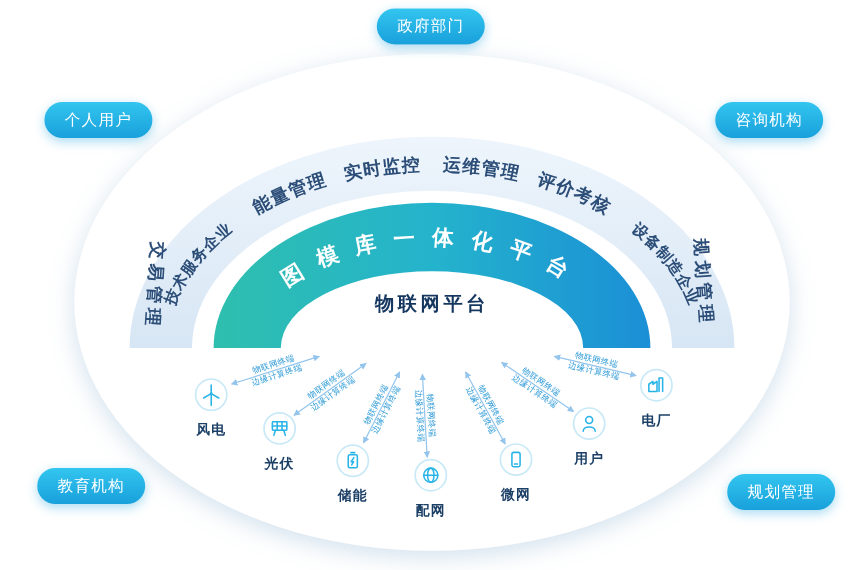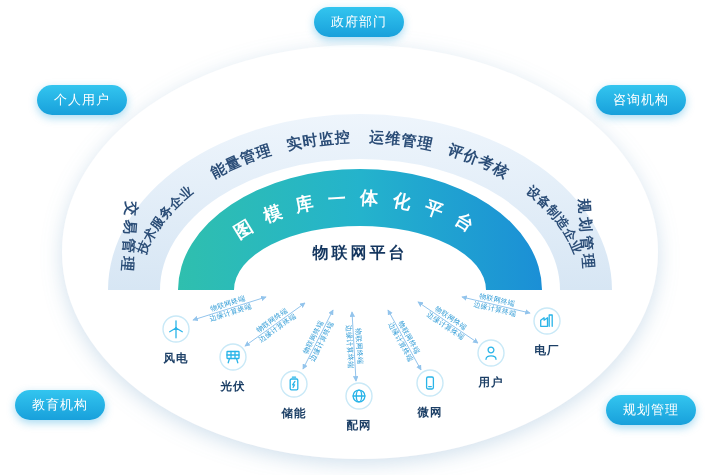--- a/index.html
+++ b/index.html
@@ -24,21 +24,21 @@
     padding:6px 17px;
     border-radius:16px;
     box-shadow:0 3px 9px rgba(26,160,220,.38);
     white-space:nowrap;
   }
   .pill.small{font-size:12px;padding:5px 14px;}
   .pill-gov{left:314px;top:7px;}
   .pill-research{left:37px;top:85px;}
   .pill-consult{left:596px;top:85px;}
   .pill-prod{left:310px;top:59px;}
-  .pill-edu{left:15px;top:390px;}
+  .pill-edu{left:31px;top:390px;}
   .pill-personal{left:606px;top:395px;}
 
   
   .band-label{font-size:15px;font-weight:bold;fill:#2b4d77;letter-spacing:1px;text-anchor:middle;}
   .band-label-sm{font-size:13px;font-weight:bold;fill:#2b4d77;letter-spacing:.5px;text-anchor:middle;}
   .vert-label{font-size:14.5px;font-weight:bold;fill:#2b4d77;letter-spacing:4px;}
   .arc-title{font-size:18px;font-weight:bold;fill:#ffffff;letter-spacing:14px;text-anchor:middle;}
   .center-title{font-size:16px;font-weight:bold;fill:#14365f;letter-spacing:3px;text-anchor:middle;}
   .node-circle{fill:#ffffff;stroke:#c9e9f7;stroke-width:1.4;}
   .glyph{stroke:#29b4e8;stroke-width:1.3;fill:none;stroke-linecap:round;stroke-linejoin:round;}

